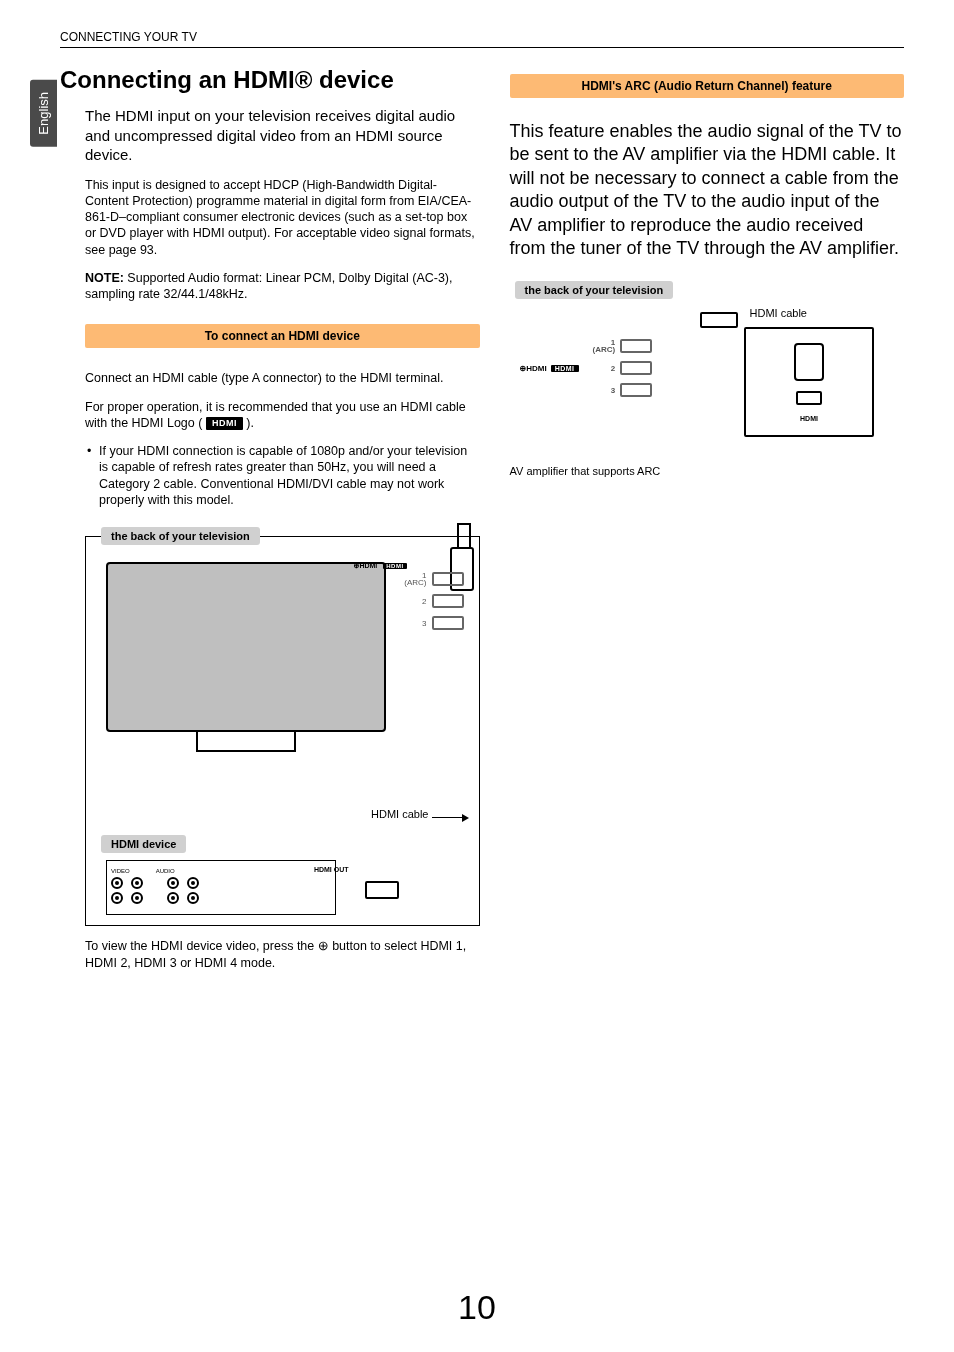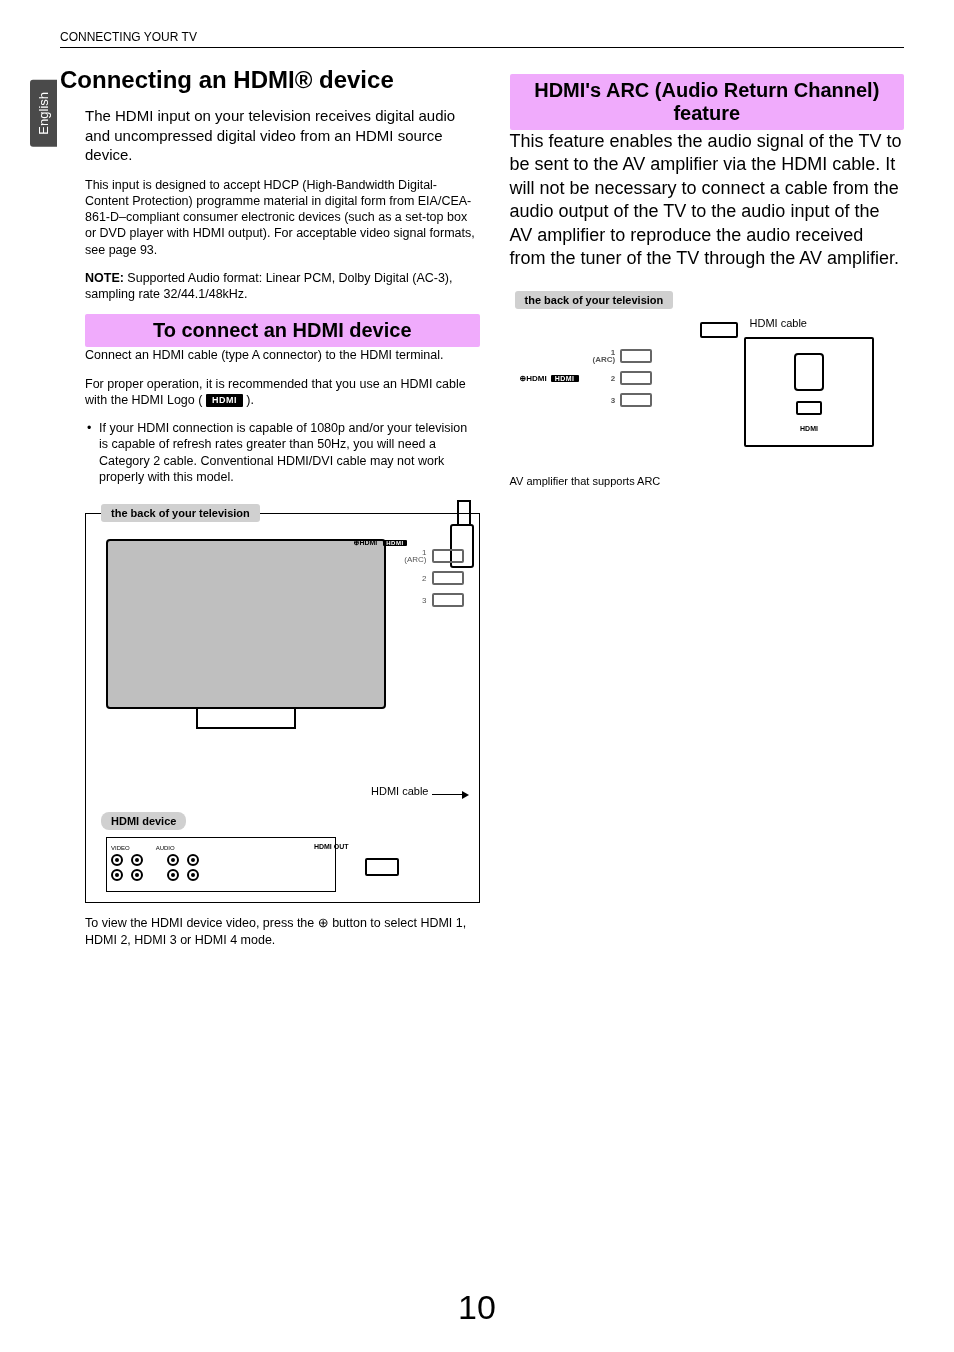--- a/index.html
+++ b/index.html
@@ -48,26 +48,26 @@
       line-height: 1.3;
       margin-bottom: 12px;
     }
     .body-text {
       font-size: 12.5px;
       line-height: 1.3;
       margin-bottom: 12px;
     }
     .note-prefix { font-weight: bold; }
     .sub-heading {
-      background: #f0abfc;
+      background: #fdba74;
       text-align: center;
-      font-size: 20px;
+      font-size: 12px;
       font-weight: bold;
       padding: 5px;
-      margin: 0 0;
+      margin: 22px 0;
       border-radius: 2px;
     }
     ul { list-style: none; margin-bottom: 10px; }
     ul li {
       font-size: 12.5px;
       line-height: 1.3;
       padding-left: 14px;
       position: relative;
       margin-bottom: 6px;
     }
@@ -186,21 +186,21 @@
       border-left: 7px solid #000;
       border-top: 4px solid transparent;
       border-bottom: 4px solid transparent;
     }
     .hdmi-device-label {
       position: absolute;
       background: #d0d0d0;
       font-size: 11px;
       font-weight: bold;
       padding: 3px 10px;
-      border-radius: 8px;
+      border-radius: 3px;
       bottom: 72px;
       left: 15px;
     }
     .device-box {
       position: absolute;
       bottom: 10px;
       left: 20px;
       width: 230px;
       height: 55px;
       border: 1px solid #000;

